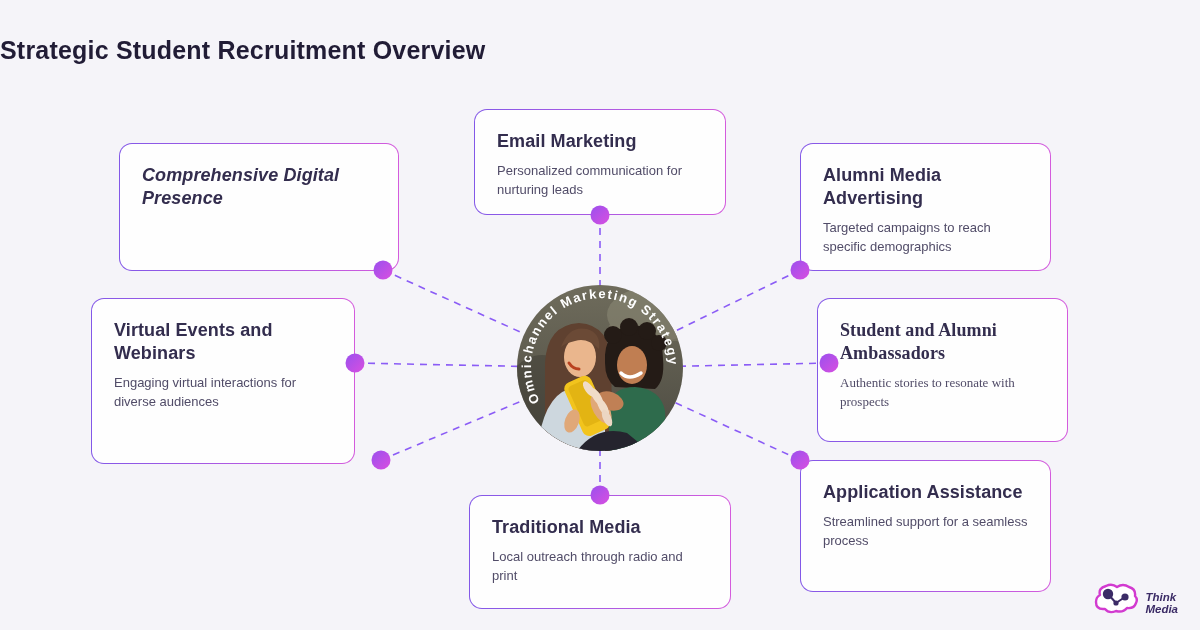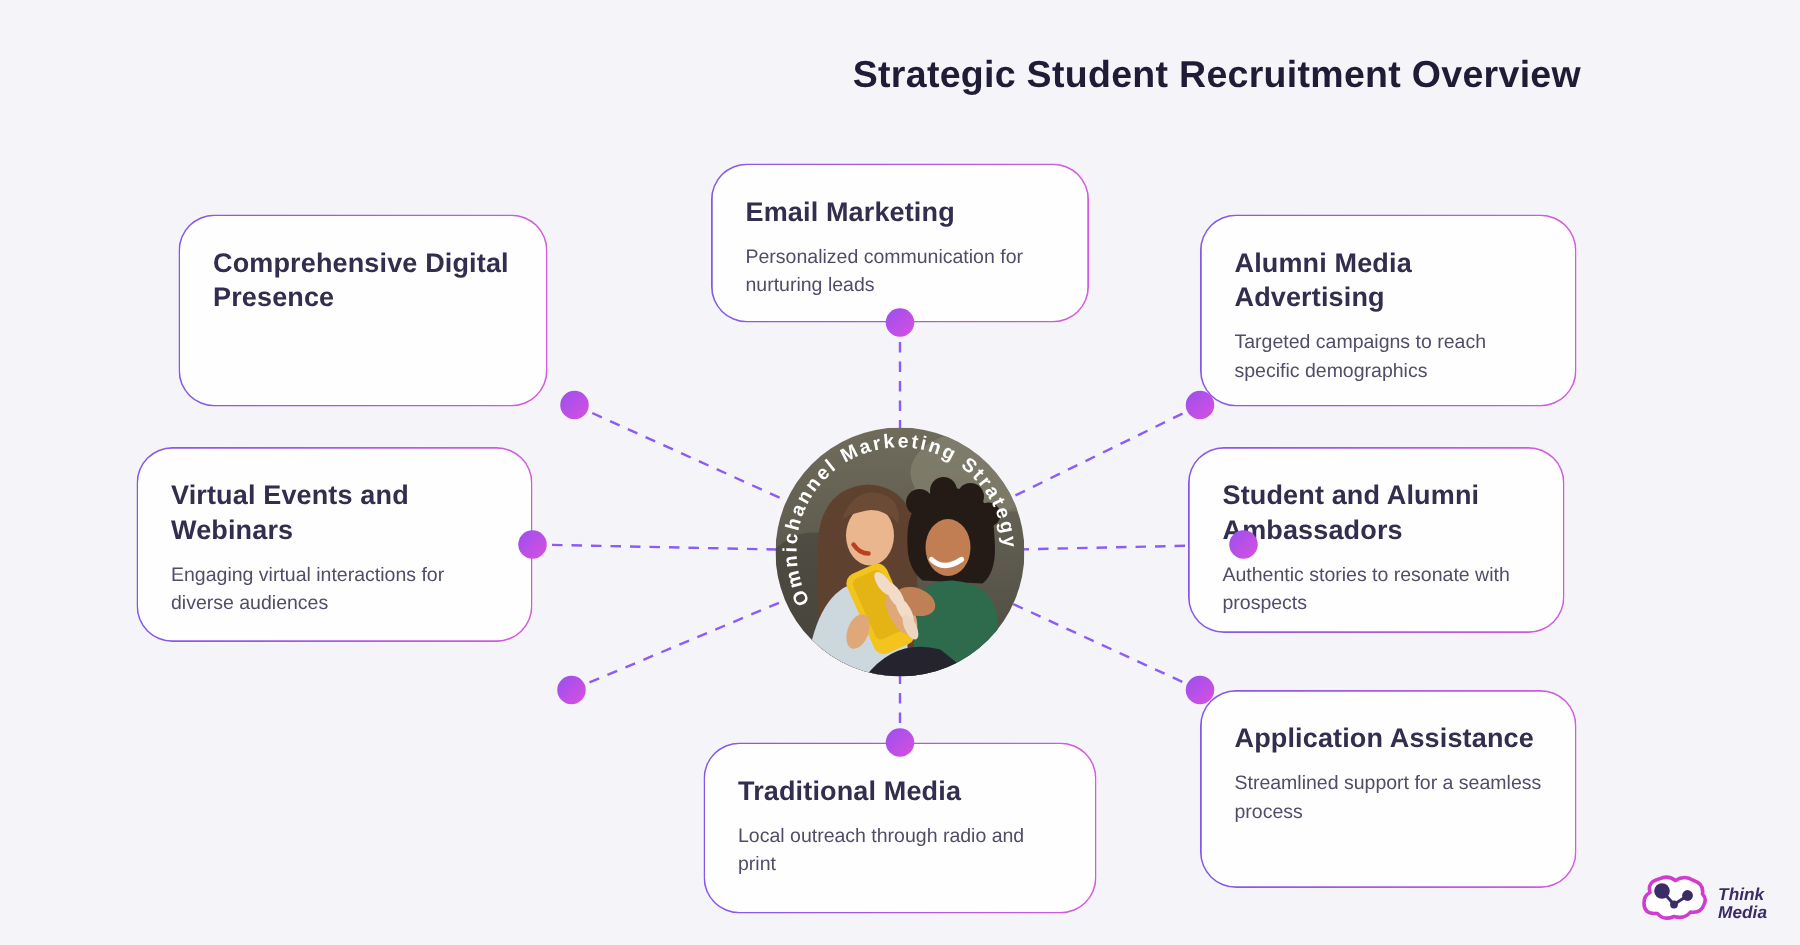--- a/index.html
+++ b/index.html
@@ -2,28 +2,28 @@
 <html><head>
 <meta charset="utf-8">
 <style>
   * { margin:0; padding:0; box-sizing:border-box; }
   html,body { width:1200px; height:630px; }
   body { font-family:"Liberation Sans","DejaVu Sans",sans-serif; background:#f5f4f9; overflow:hidden; }
   #canvas { position:relative; width:1200px; height:630px; background:#f5f4f9; }
 
   .main-title {
     position:absolute; left:0; top:36px; width:1054px;
-    text-align:right; font-size:25px; font-weight:700; color:#211c36;
+    text-align:left; font-size:25px; font-weight:700; color:#211c36;
     letter-spacing:.2px;
   }
 
   svg.connector-layer { position:absolute; left:0; top:0; width:1200px; height:630px; }
 
   .card {
-    position:absolute; border-radius:24px;
+    position:absolute; border-radius:13px;
     border:1.5px solid transparent;
     background:linear-gradient(#fefefe,#fefefe) padding-box,
                linear-gradient(90deg,#8358e8,#d45bdd) border-box;
     padding:20px 22px 16px 22px;
   }
   .card h2 {
     font-size:18px; font-weight:700; color:#332d4e; line-height:1.28;
     margin-bottom:9px; letter-spacing:.1px;
   }
   .card p {
@@ -64,40 +64,40 @@
       <line x1="600" y1="215" x2="600" y2="368"></line>
       <line x1="800" y1="270" x2="600" y2="368"></line>
       <line x1="355" y1="363" x2="600" y2="368"></line>
       <line x1="829" y1="363" x2="600" y2="368"></line>
       <line x1="381" y1="460" x2="600" y2="368"></line>
       <line x1="600" y1="495" x2="600" y2="368"></line>
       <line x1="800" y1="460" x2="600" y2="368"></line>
     </g>
   </svg>
 
-  <div class="card" style="left:119px; top:143px; width:246px; height:128px;">
+  <div class="card" style="left:119px; top:143px; width:280px; height:128px;font-style:italic;">
     <h2>Comprehensive Digital Presence</h2>
   </div>
 
   <div class="card" style="left:474px; top:109px; width:252px; height:106px;">
     <h2>Email Marketing</h2>
     <p>Personalized communication for nurturing leads</p>
   </div>
 
   <div class="card" style="left:800px; top:143px; width:251px; height:128px;">
     <h2>Alumni Media Advertising</h2>
     <p>Targeted campaigns to reach specific demographics</p>
   </div>
 
-  <div class="card" style="left:91px; top:298px; width:264px; height:130px;">
+  <div class="card" style="left:91px; top:298px; width:264px; height:166px;">
     <h2>Virtual Events and Webinars</h2>
     <p>Engaging virtual interactions for diverse audiences</p>
   </div>
 
-  <div class="card" style="left:792px; top:298px; width:251px; height:124px;">
+  <div class="card" style="left:817px; top:298px; width:251px; height:144px;font-family:Liberation Serif, serif;">
     <h2>Student and Alumni Ambassadors</h2>
     <p>Authentic stories to resonate with prospects</p>
   </div>
 
 
   <div class="card" style="left:469px; top:495px; width:262px; height:114px;">
     <h2>Traditional Media</h2>
     <p>Local outreach through radio and print</p>
   </div>
 

